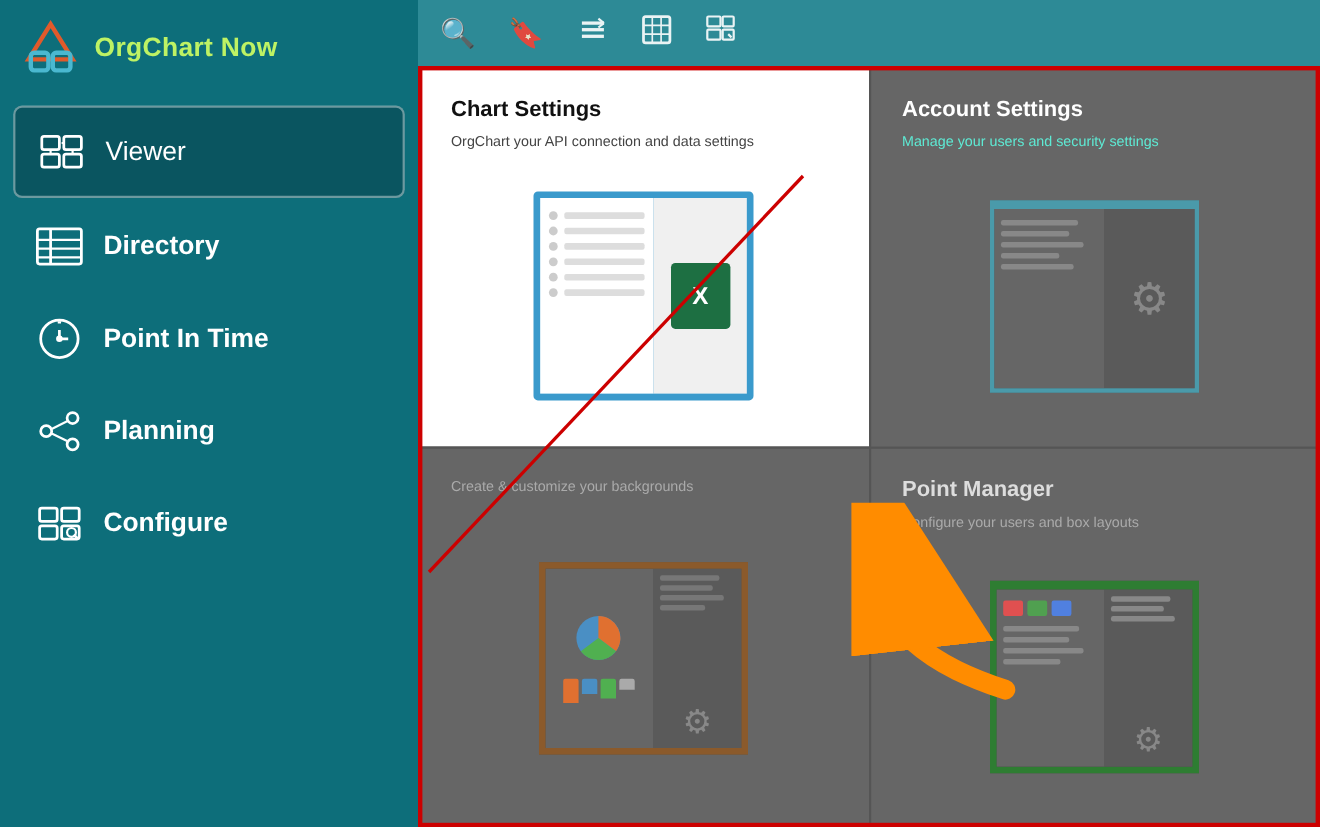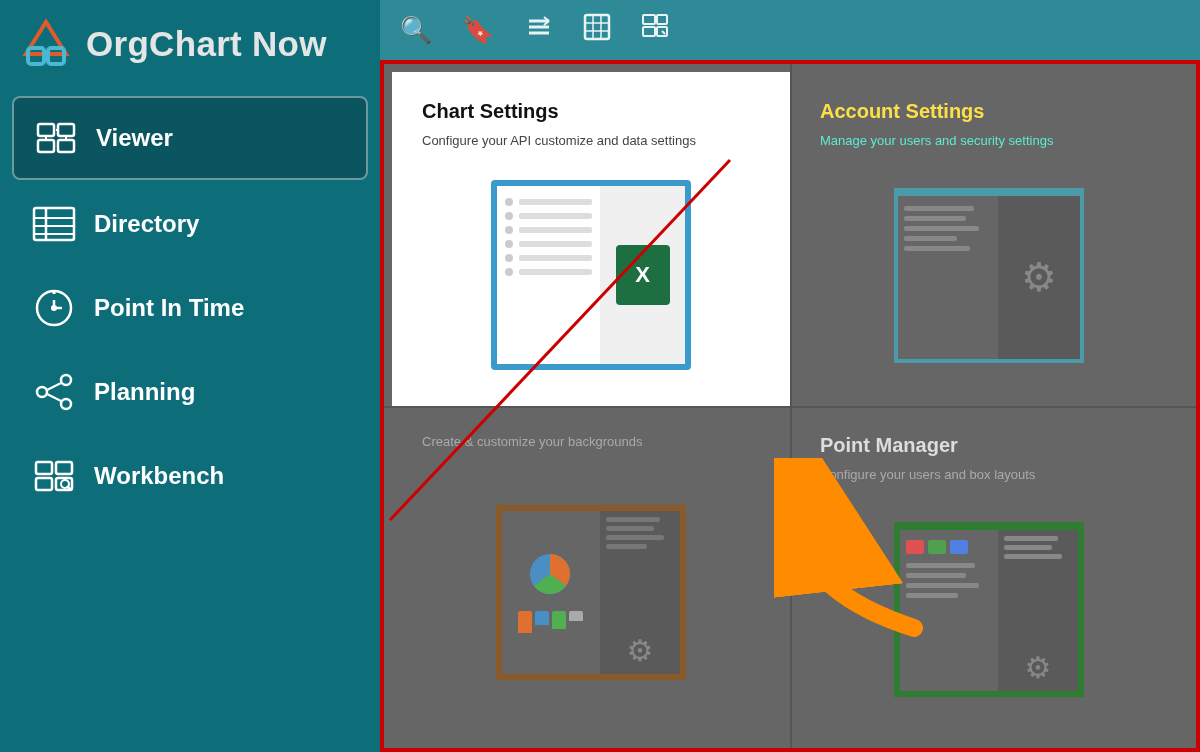--- a/index.html
+++ b/index.html
@@ -29,22 +29,22 @@
       padding: 18px 20px;
       gap: 14px;
     }
 
     .logo-icon {
       width: 52px;
       height: 52px;
     }
 
     .logo-text {
-      color: #e5e5e5;
-      font-size: 35px;
+      color: #bef264;
+      font-size: 24px;
       font-weight: 600;
       letter-spacing: 0.3px;
     }
 
     .nav-items {
       display: flex;
       flex-direction: column;
       gap: 4px;
       padding: 8px 12px;
       flex: 1;
@@ -59,21 +59,21 @@
       cursor: pointer;
       color: white;
       font-size: 24px;
       font-weight: 700;
       transition: background 0.15s;
     }
 
     .nav-item.active {
       background: #0a5560;
       border: 2px solid rgba(255,255,255,0.4);
-      font-weight: 700;
+      font-weight: 400;
     }
 
     .nav-item .nav-label {
       font-size: 24px;
     }
 
     .nav-icon {
       width: 44px;
       height: 44px;
       display: flex;
@@ -112,21 +112,21 @@
       position: absolute;
       top: 60px;
       left: 0;
       right: 0;
       bottom: 0;
       background: #666;
       display: grid;
       grid-template-columns: 1fr 1fr;
       grid-template-rows: 1fr 1fr;
       gap: 0;
-      padding: 12px;
+      padding: 0;
     }
 
     .settings-card {
       background: #666;
       padding: 28px 30px 20px;
       display: flex;
       flex-direction: column;
       gap: 10px;
       position: relative;
     }
@@ -498,21 +498,21 @@
       <div class="nav-icon">
         <svg width="44" height="44" viewBox="0 0 44 44">
           <rect x="4" y="8" width="16" height="12" rx="2" fill="none" stroke="white" stroke-width="2.5"></rect>
           <rect x="24" y="8" width="16" height="12" rx="2" fill="none" stroke="white" stroke-width="2.5"></rect>
           <rect x="4" y="24" width="16" height="12" rx="2" fill="none" stroke="white" stroke-width="2.5"></rect>
           <rect x="24" y="24" width="16" height="12" rx="2" fill="none" stroke="white" stroke-width="2.5"></rect>
           <line x1="35" y1="32" x2="39" y2="36" stroke="white" stroke-width="2.5"></line>
           <circle cx="33" cy="30" r="4" fill="none" stroke="white" stroke-width="2"></circle>
         </svg>
       </div>
-      <span class="nav-label">Workbench</span>
+      <span class="nav-label">Configure</span>
     </div>
 
   </div>
 </div>
 
 <div class="main-content">
 
   <div class="top-toolbar">
     <span class="toolbar-icon">🔍</span>
     <span class="toolbar-icon">🔖</span>
@@ -543,21 +543,21 @@
         <line x1="21" y1="18" x2="24" y2="21" stroke="white" stroke-width="2"></line>
       </svg>
     </span>
   </div>
 
   <div class="settings-panel">
     <div class="card-divider-v"></div>
 
     <div class="settings-card highlighted">
       <span class="card-title">Chart Settings</span>
-      <span class="card-subtitle">Configure your API customize and data settings</span>
+      <span class="card-subtitle">OrgChart your API connection and data settings</span>
       <div class="card-image">
         <div class="chart-settings-img">
           <div class="chart-left-panel">
             <div class="chart-list-item">
                 <div class="chart-dot"></div>
                 <div class="chart-line" style="width:70%"></div>
               </div>
             <div class="chart-list-item">
                 <div class="chart-dot"></div>
                 <div class="chart-line" style="width:80%"></div>
@@ -580,21 +580,21 @@
               </div>
           </div>
           <div class="chart-right-panel">
             <div class="excel-icon">X</div>
           </div>
         </div>
       </div>
     </div>
 
     <div class="settings-card">
-      <span class="card-title" style="color:#fde047;">Account Settings</span>
+      <span class="card-title" style="color:#ffffff;">Account Settings</span>
       <span class="card-subtitle" style="color:#5eead4;">Manage your users and security settings</span>
       <div class="card-image">
         <div class="account-settings-img">
           <div class="acc-left">
             <div class="acc-line" style="width:80%"></div>
             <div class="acc-line" style="width:70%"></div>
             <div class="acc-line" style="width:85%"></div>
             <div class="acc-line" style="width:60%"></div>
             <div class="acc-line" style="width:75%"></div>
           </div>

